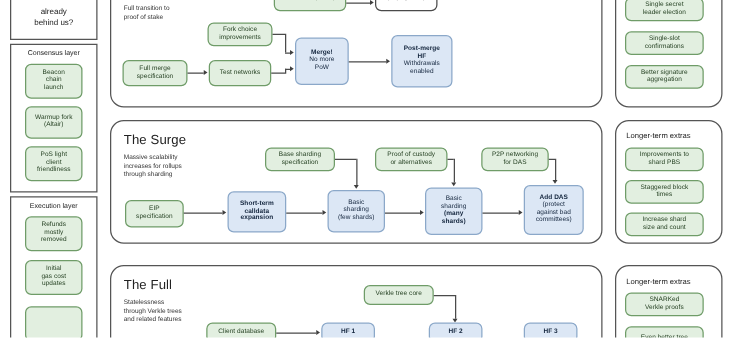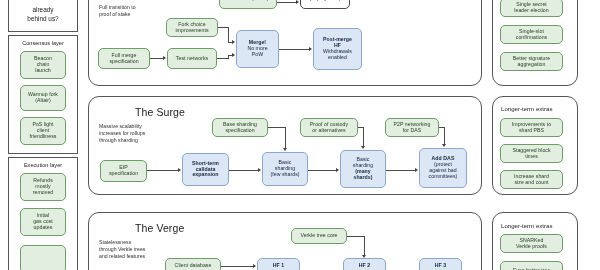--- a/index.html
+++ b/index.html
@@ -48,21 +48,20 @@
     box-sizing:border-box;
     border:1px solid #555;
     border-radius:11px;
     background:transparent;
   }
   .sec-title{
     position:absolute;
     font-size:10.5px;
     color:#222;
     letter-spacing:.1px;
-    margin-left:36px;
   }
   .sec-sub{
     position:absolute;
     font-size:5.2px;
     color:#333;
     line-height:1.35;
     width:62px;
   }
 
   
@@ -355,21 +354,21 @@
     </span>
   </div>
   <div class="node green" style="left:500px;top:170px;width:63px;height:19px;">
     <span>
       <span>Increase shard</span>
       <span>size and count</span>
     </span>
   </div>
 
   <div class="section" style="left:88px;top:212px;width:394px;height:96px;"></div>
-  <div class="sec-title" style="left:99px;top:222px;">The Verge</div>
+  <div class="sec-title" style="left:99px;top:222px;">The Full</div>
   <div class="sec-sub" style="left:99px;top:239px;">
     <div>Statelessness</div>
     <div>through Verkle trees</div>
     <div>and related features</div>
   </div>
 
   <div class="node green" style="left:291px;top:228px;width:56px;height:16px;">
     <span>
         <span>Verkle tree core</span>
       </span>

